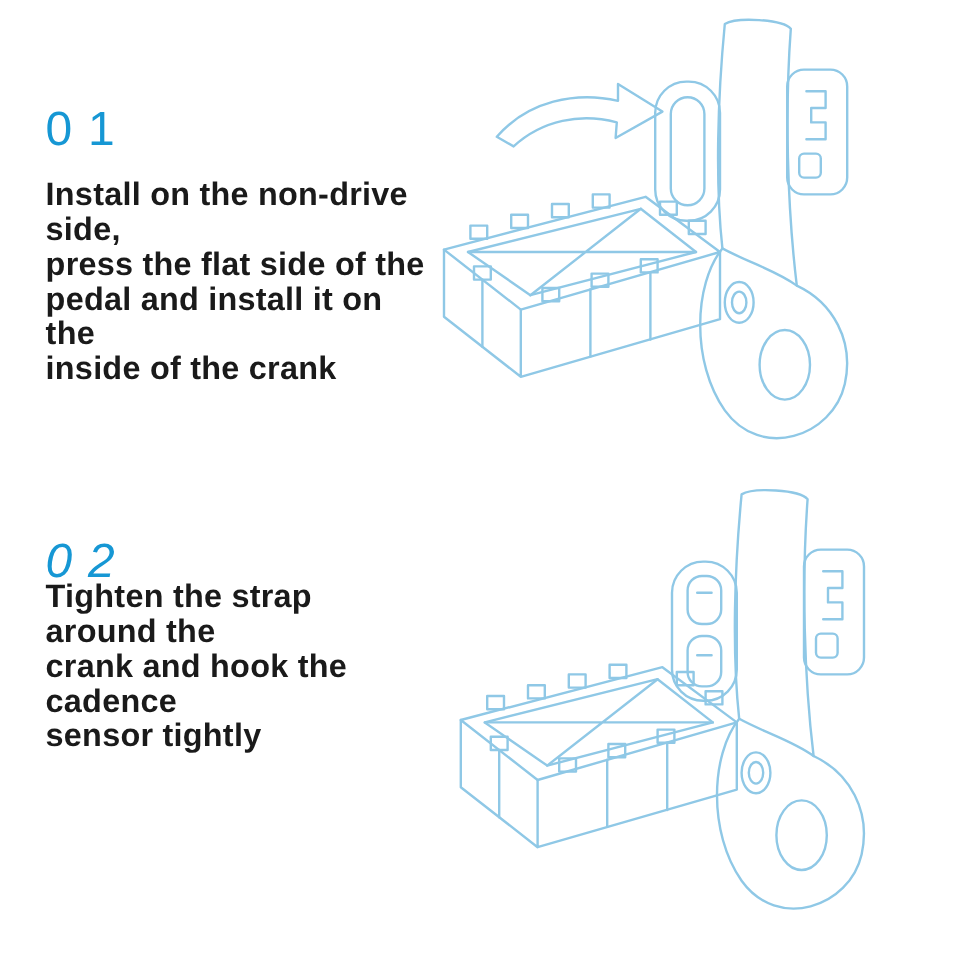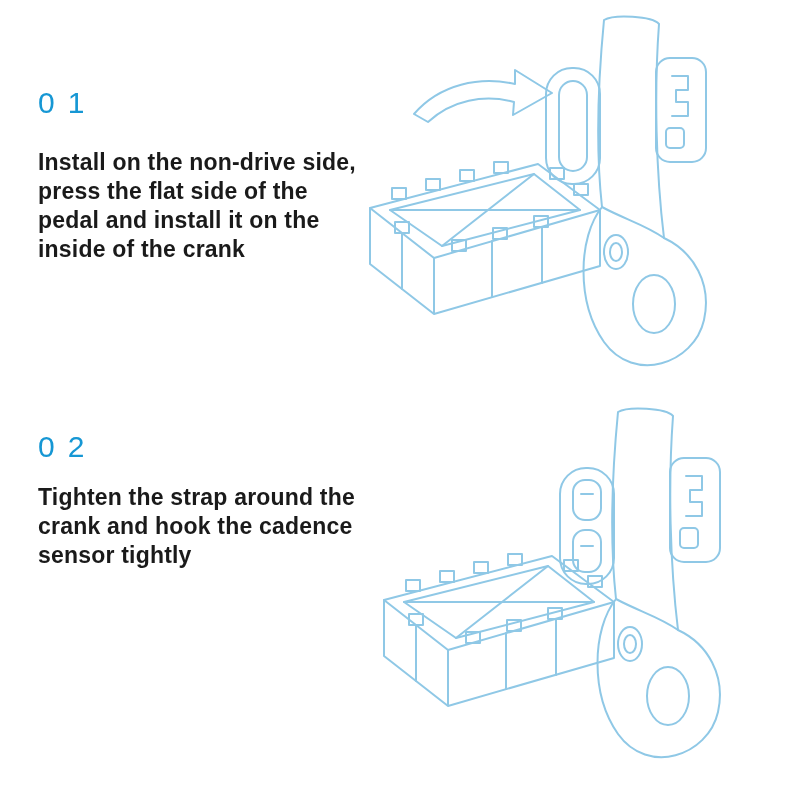--- a/index.html
+++ b/index.html
@@ -6,40 +6,40 @@
   body {
     width: 800px; height: 800px;
     background: var(--background, #ffffff);
     position: relative;
     overflow: hidden;
     font-family: "Liberation Sans", sans-serif;
   }
   .step-number {
     position: absolute;
     left: 38px;
-    font-size: 30px;
+    font-size: 40px;
     font-weight: 400;
     letter-spacing: 13px;
     color: var(--accent, #1697d4);
   }
   .step-text {
     position: absolute;
     left: 38px;
     width: 320px;
     margin: 0;
-    font-size: 23px;
+    font-size: 27px;
     font-weight: 700;
     line-height: 29px;
     color: var(--text, #1a1a1a);
     white-space: pre-line;
     letter-spacing: 0.2px;
   }
   .num-1 { top: 86px; }
   .txt-1 { top: 148px; }
-  .num-2 { top: 430px; }
+  .num-2 { top: 446px; font-style: italic; }
   .txt-2 { top: 483px; }
   .illustration {
     position: absolute;
     stroke: var(--line-art, #8fc8e6);
     fill: none;
     stroke-width: 2;
     stroke-linecap: round;
     stroke-linejoin: round;
   }
   .ill-1 { left: 322px; top: 12px; }

